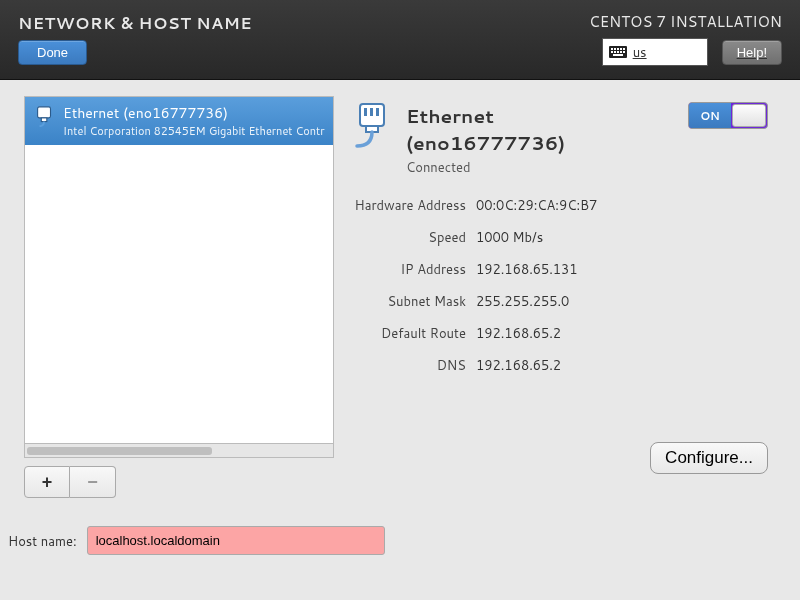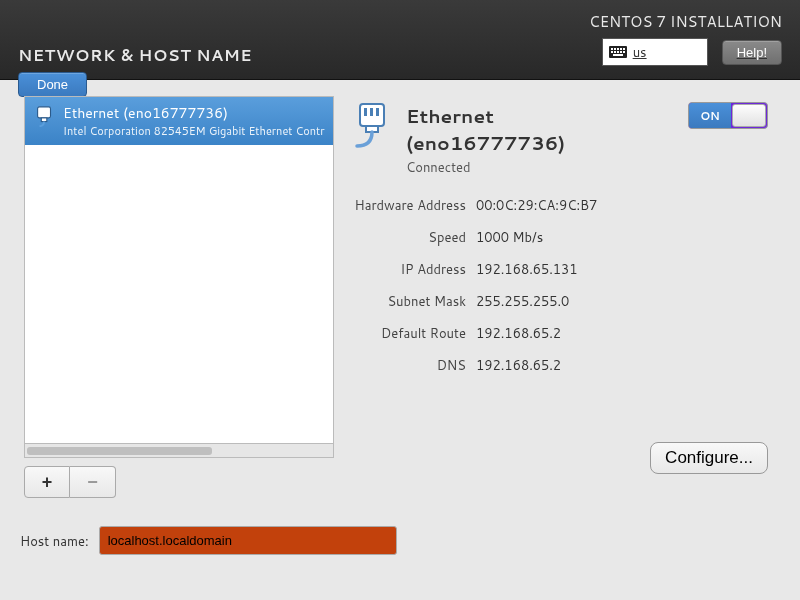--- a/index.html
+++ b/index.html
@@ -14,21 +14,21 @@
 }
 .header {
   background: #2c2c2c;
   background: linear-gradient(to bottom, #3a3a3a 0%, #282828 100%);
   height: 80px;
   padding: 8px 18px 0 18px;
   display: flex;
   justify-content: space-between;
   border-bottom: 1px solid #111;
 }
-.header-left { display: flex; flex-direction: column; margin-top: 32px; }
+.header-left { display: flex; flex-direction: column; }
 .title {
   color: #e9e9e9;
   font-weight: bold;
   font-size: 16px;
   letter-spacing: 0.5px;
   margin: 3px 0 6px 0;
 }
 .done-btn {
   background: linear-gradient(to bottom, #4a90d9 0%, #3b7abf 100%);
   color: #fff;
@@ -190,32 +190,32 @@
 }
 .configure-btn {
   background: linear-gradient(to bottom, #f8f8f8 0%, #e8e8e8 100%);
   border: 1px solid #999;
   border-radius: 8px;
   padding: 5px 14px;
   cursor: pointer;
   font-size: 17px;
 }
 .hostname-row {
-  padding: 18px 20px;
+  padding: 18px 8px;
   display: flex;
   align-items: center;
   gap: 10px;
 }
 .hostname-input {
   width: 298px;
   padding: 6px 8px;
   font-size: 13px;
   border: 1px solid #aaa;
   border-radius: 3px;
-  background: #c2410c;
+  background: #fca5a5;
 }
 </style>
 </head>
 <body>
 
 <div class="header">
   <div class="header-left">
     <div class="title">NETWORK &amp; HOST NAME</div>
     <button class="done-btn">Done</button>
   </div>

